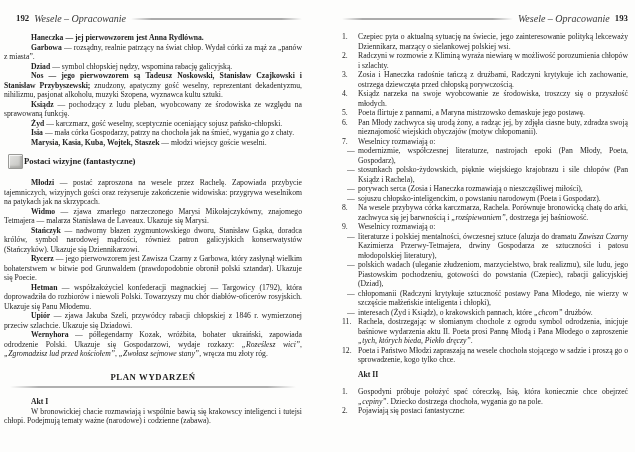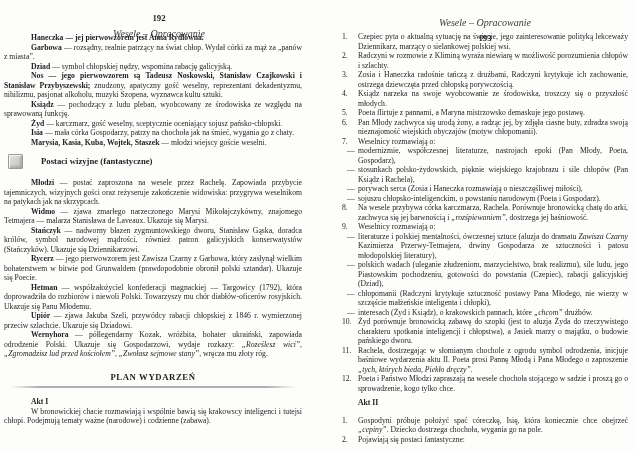--- a/index.html
+++ b/index.html
@@ -12,34 +12,34 @@
     position:relative;width:635px;height:452px;
     background:#fdfdfc;
     color:#1e1e1e;
     font-size:7.7px;line-height:9.5px;
   }
   .page{position:absolute;top:0;height:452px;overflow:hidden;}
   .page.left{left:4px;width:298px;}
   .page.right{left:342px;width:286px;}
 
   
-  .pagehead{display:flex;align-items:center;gap:5px;margin-top:13px;height:11px;flex-direction:column;}
+  .pagehead{display:flex;align-items:center;gap:5px;margin-top:13px;height:11px;}
   .page.left .pagehead{padding-left:12px;}
   .pnum{font-weight:bold;font-size:8.8px;line-height:11px;}
   .ptitle{font-style:italic;font-size:10px;color:#3a3a3a;white-space:nowrap;}
   .hrule{flex:1;height:2px;border-radius:1px;
     background:linear-gradient(to right,rgba(170,170,170,0),#ababab 12%,#ababab 88%,rgba(170,170,170,0));}
 
   
   .para-list{margin-top:9px;}
   .para-list .row{display:block;text-align:justify;text-indent:27px;}
   .rowbody .b,.b{font-weight:bold;}
   .rowbody .i,.i{font-style:italic;}
 
-  .section-head{display:flex;align-items:center;gap:18px;margin:7px 0 4px;padding-left:4px;}
+  .section-head{display:flex;align-items:center;gap:1px;margin:7px 0 4px;padding-left:4px;}
   .section-icon{
     flex:none;width:13px;height:13px;border-radius:1px;
     background:linear-gradient(135deg,#e3e3e1 0%,#cfcfcc 60%,#bdbdba 100%);
     border:1px solid #9a9a97;
     box-shadow:inset 1px 1px 0 rgba(255,255,255,.75), inset -2px -2px 2px rgba(120,120,118,.35);
   }
   .section-title{font-weight:bold;font-size:8.7px;}
 
   .plan-head{margin-top:14px;text-align:center;font-weight:bold;font-size:8.7px;letter-spacing:.6px;}
   .plan-rule{height:2px;margin:4px 6px 0 6px;
@@ -171,24 +171,20 @@
         </div>
         <div class="row sub">
           <span class="marker">—</span>
           <span class="rowbody"><span>chłopomanii (Radczyni krytykuje sztuczność postawy Pana Młodego, nie wierzy w szczęście małżeńskie inteligenta i chłopki),</span></span>
         </div>
         <div class="row sub">
           <span class="marker">—</span>
           <span class="rowbody"><span>interesach (Żyd i Ksiądz), o krakowskich pannach, które </span><span class="i">„chcom”</span><span> drużbów.</span></span>
         </div>
         <div class="row">
-          <span class="marker">10.</span>
-          <span class="rowbody"><span>Żyd porównuje bronowicką zabawę do szopki (jest to aluzja Żyda do rzeczywistego charakteru spotkania inteligencji i chłopstwa), a Jasiek marzy o majątku, o budowie pańskiego dworu.</span></span>
-        </div>
-        <div class="row">
           <span class="marker">11.</span>
           <span class="rowbody"><span>Rachela, dostrzegając w słomianym chochole z ogrodu symbol odrodzenia, inicjuje baśniowe wydarzenia aktu II. Poeta prosi Pannę Młodą i Pana Młodego o zaproszenie </span><span class="i">„tych, których bieda, Piekło dręczy”</span><span>.</span></span>
         </div>
         <div class="row">
           <span class="marker">12.</span>
           <span class="rowbody"><span>Poeta i Państwo Młodzi zapraszają na wesele chochoła stojącego w sadzie i proszą go o sprowadzenie, kogo tylko chce.</span></span>
         </div>
       </div>
 
     <div class="akt-title">Akt II</div>

